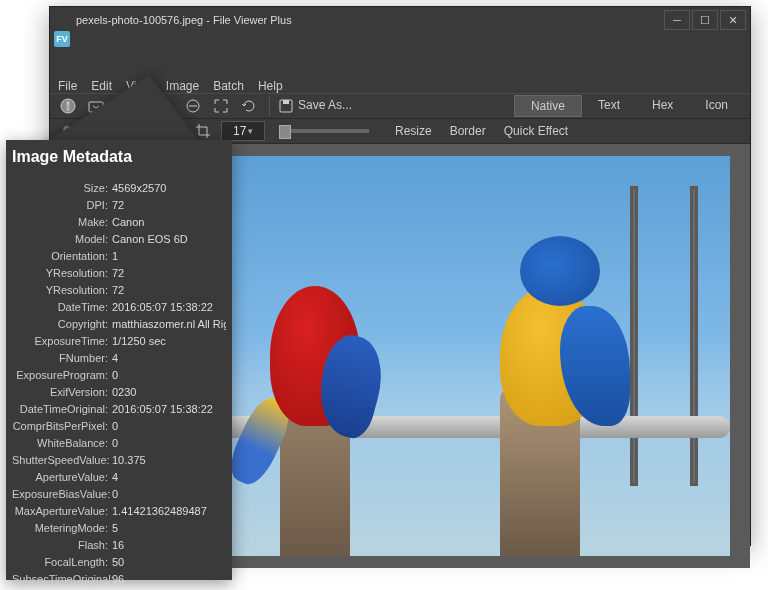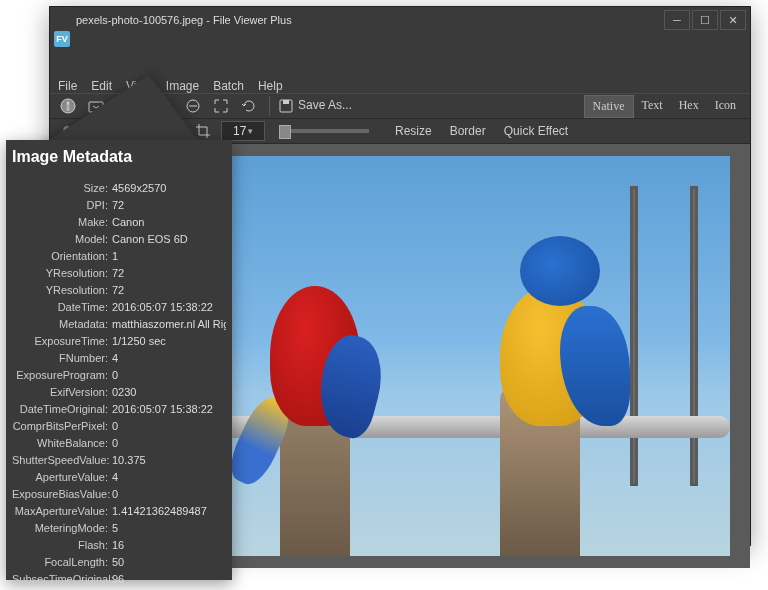--- a/index.html
+++ b/index.html
@@ -82,24 +82,23 @@
   .sep { width: 1px; height: 20px; background: #555; margin: 0 4px; }
   .saveas {
     display: flex; align-items: flex-start; gap: 4px;
     color: #ccc; font-size: 12px;
   }
   .spacer { flex: 1; }
   .viewmode {
     display: flex; gap: 0;
   }
   .viewmode span {
-    padding: 3px 8px;
+    padding: 3px 16px;
     color: #ccc;
     font-size: 12px;
-    font-family: Liberation Serif, serif;
   }
   .viewmode span.active {
     background: #555;
     border: 1px solid #666;
   }
   .toolbar2 {
     height: 30px;
     background: #3a3a3a;
     border-bottom: 1px solid #2a2a2a;
     display: flex;
@@ -437,21 +436,21 @@
       </div>
       <div class="meta-row">
         <div class="meta-key">YResolution:</div>
         <div class="meta-val">72</div>
       </div>
       <div class="meta-row">
         <div class="meta-key">DateTime:</div>
         <div class="meta-val">2016:05:07 15:38:22</div>
       </div>
       <div class="meta-row">
-        <div class="meta-key">Metadata:</div>
+        <div class="meta-key">Copyright:</div>
         <div class="meta-val">matthiaszomer.nl All Rights Res</div>
       </div>
       <div class="meta-row">
         <div class="meta-key">ExposureTime:</div>
         <div class="meta-val">1/1250 sec</div>
       </div>
       <div class="meta-row">
         <div class="meta-key">FNumber:</div>
         <div class="meta-val">4</div>
       </div>

